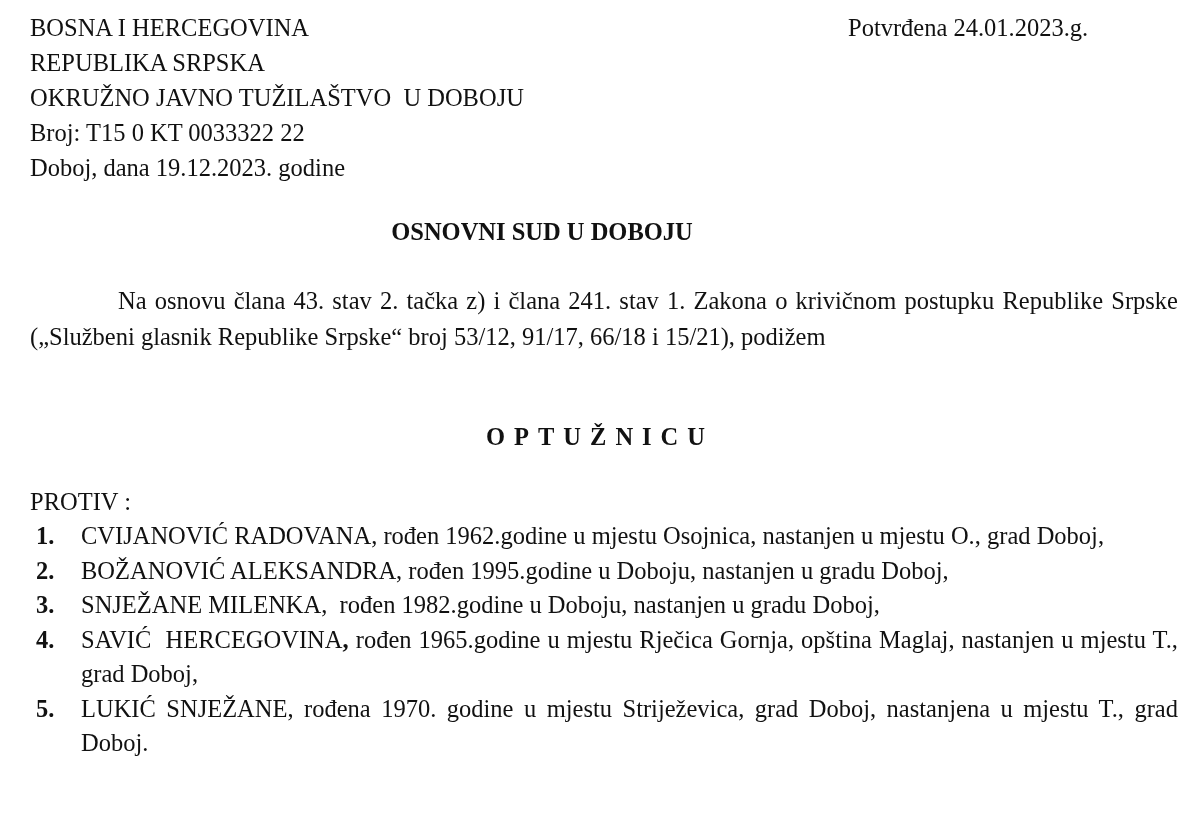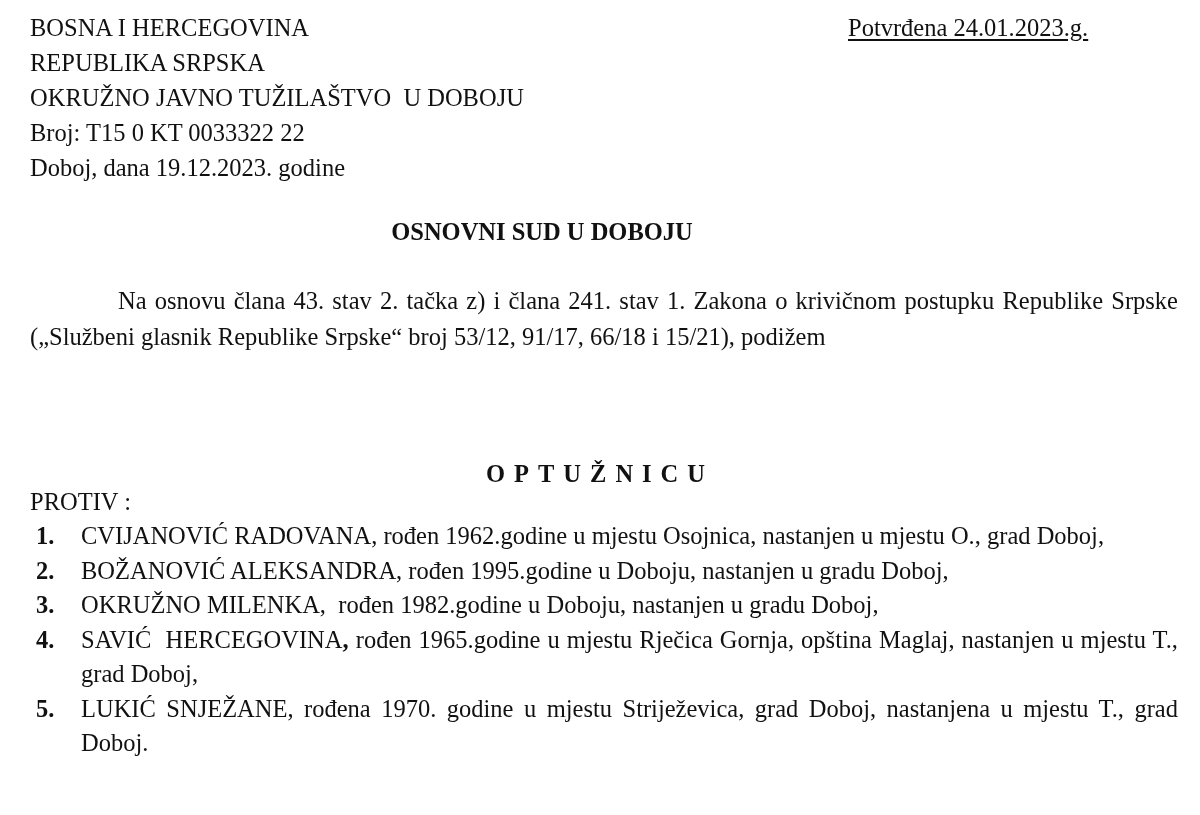--- a/index.html
+++ b/index.html
@@ -31,21 +31,20 @@
     .header-line {
       white-space: pre;
       height: 35px;
       line-height: 35px;
     }
     .confirmed {
       position: absolute;
       left: 848px;
       top: 10px;
       line-height: 35px;
-      text-decoration: underline;
       text-underline-offset: 3px;
       white-space: pre;
     }
     .court-title {
       position: absolute;
       left: 0;
       width: 1084px;
       top: 215px;
       text-align: center;
       font-weight: bold;
@@ -65,21 +64,20 @@
     }
     .doc-title {
       position: absolute;
       left: 0;
       width: 1200px;
       top: 420px;
       text-align: center;
       font-weight: bold;
       letter-spacing: 9px;
       line-height: 34px;
-      margin-top: 37px;
     }
     .against-label {
       position: absolute;
       left: 30px;
       top: 485px;
       font-weight: normal;
       line-height: 34px;
       white-space: pre;
     }
     .defendants {
@@ -131,21 +129,21 @@
   <div class="against-label">PROTIV :</div>
 
   <ol class="defendants">
     <li class="defendant">
       <span class="num">1.</span><span>CVIJANOVIĆ RADOVANA</span><span>, rođen 1962.godine u mjestu Osojnica, nastanjen u mjestu O., grad Doboj,</span>
     </li>
     <li class="defendant">
       <span class="num">2.</span><span>BOŽANOVIĆ ALEKSANDRA</span><span>, rođen 1995.godine u Doboju, nastanjen u gradu Doboj,</span>
     </li>
     <li class="defendant">
-      <span class="num">3.</span><span style="white-space:pre-wrap">OKRUŽNO MILENKA</span><span style="white-space:pre-wrap">,  rođen 1982.godine u Doboju, nastanjen u gradu Doboj,</span>
+      <span class="num">3.</span><span style="white-space:pre-wrap">SNJEŽANE MILENKA</span><span style="white-space:pre-wrap">,  rođen 1982.godine u Doboju, nastanjen u gradu Doboj,</span>
     </li>
     <li class="defendant">
       <span class="num">4.</span><span style="white-space:pre-wrap">SAVIĆ  HERCEGOVINA</span><span class="name-comma">,</span><span> rođen 1965.godine u mjestu Rječica Gornja, opština Maglaj, nastanjen u mjestu T., grad Doboj,</span>
     </li>
     <li class="defendant">
       <span class="num">5.</span><span>LUKIĆ SNJEŽANE</span><span>, rođena 1970. godine u mjestu Striježevica, grad Doboj, nastanjena u mjestu T., grad Doboj.</span>
     </li>
   </ol>
 
 </div>

